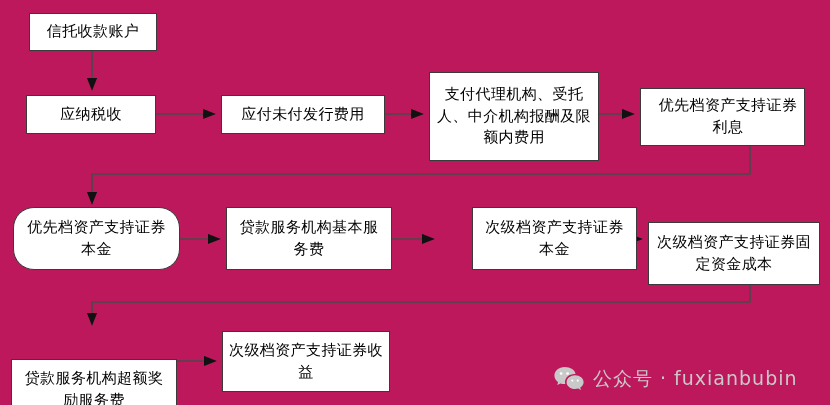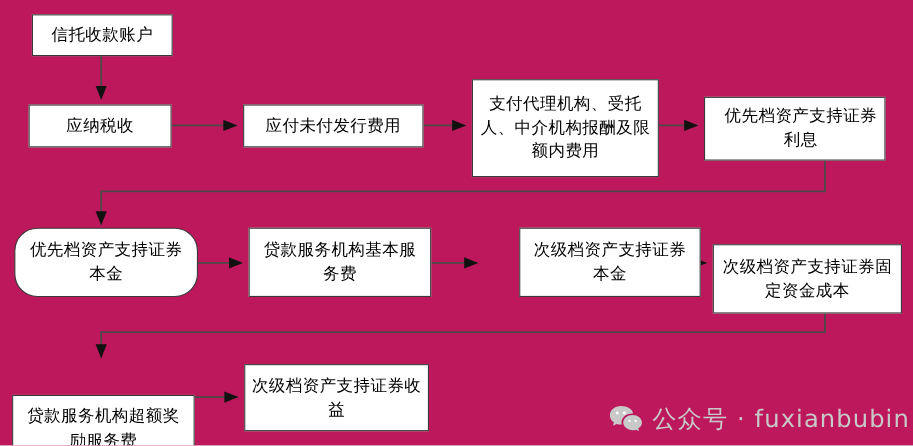--- a/index.html
+++ b/index.html
@@ -45,21 +45,21 @@
   .node .label {
     display: block;
     width: 100%;
   }
   .watermark {
     position: absolute;
     display: flex;
     align-items: center;
     gap: 9px;
     color: #c9c9c9;
-    font-size: 22px;
+    font-size: 19px;
     letter-spacing: 1px;
     z-index: 3;
     white-space: nowrap;
   }
   .watermark .wm-text {
     color: #c9c9c9;
   }
   .wechat-icon {
     display: inline-block;
     width: 30px;

